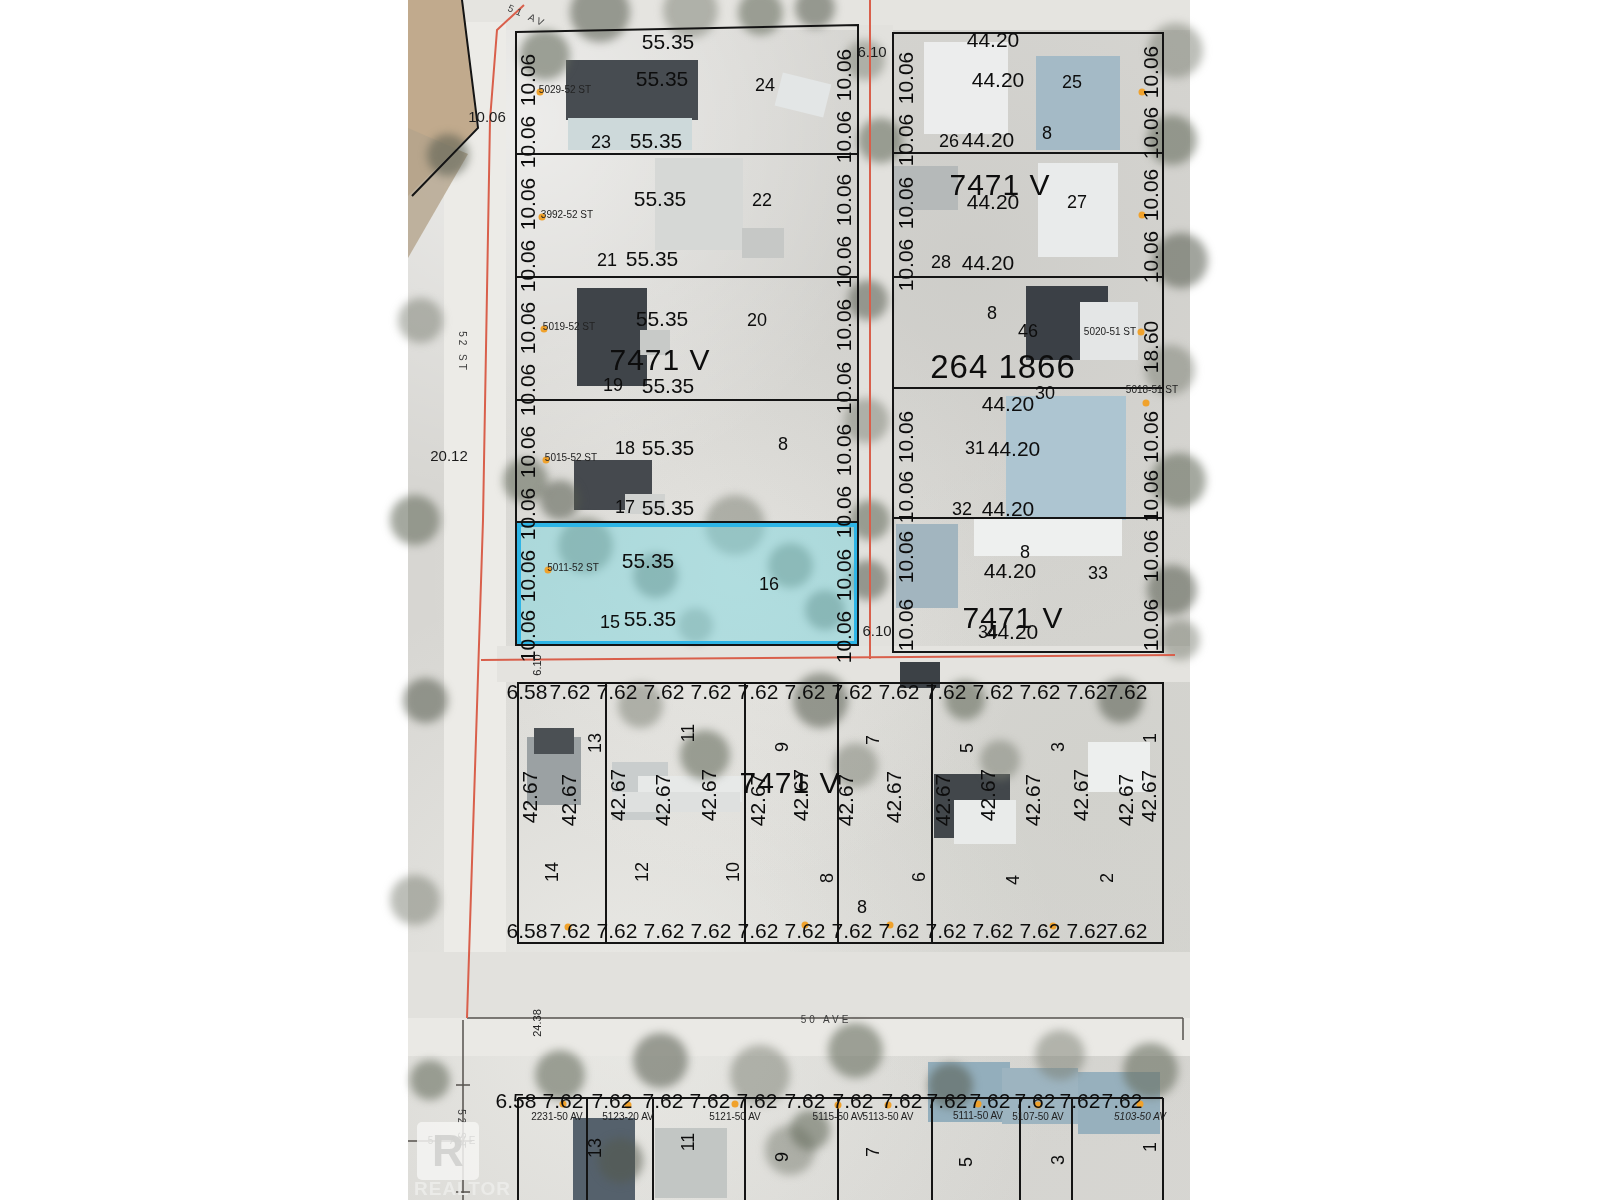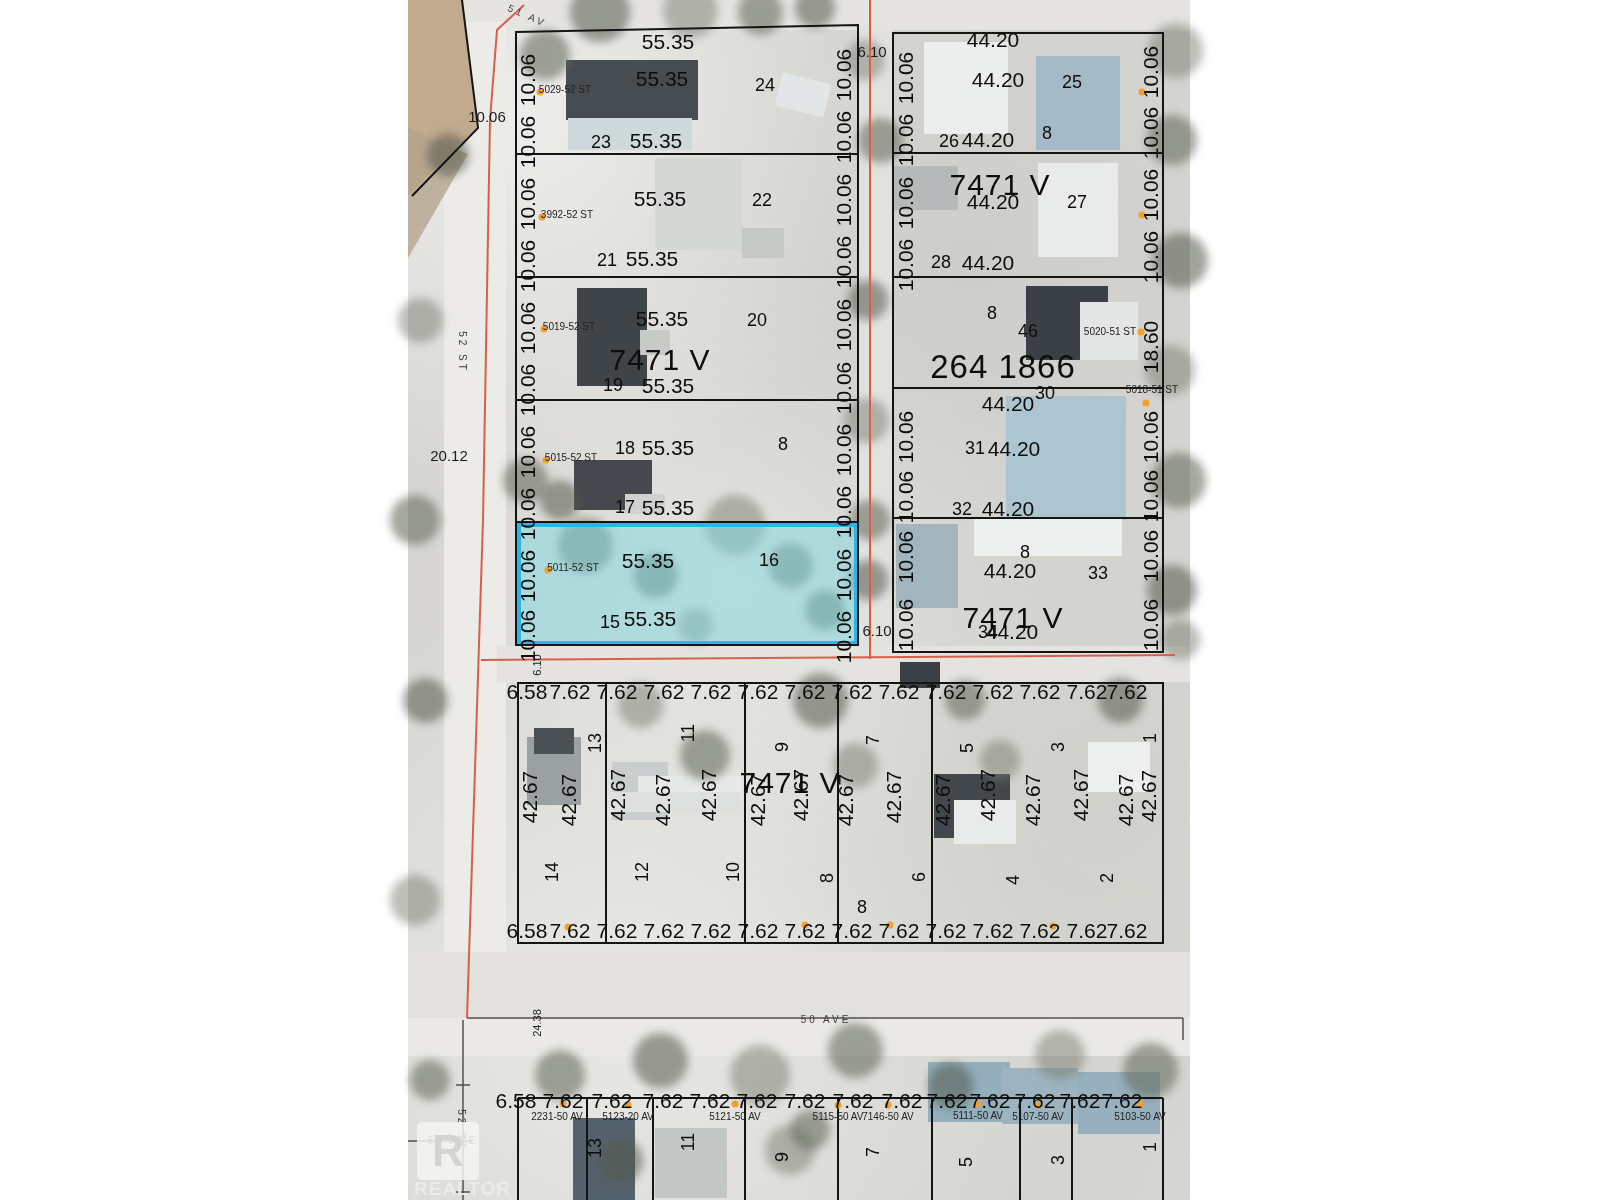--- a/index.html
+++ b/index.html
@@ -312,21 +312,21 @@
       <span class="lbl dim" style="left: 1080px; top: 1100px; transform: translate(-50%, -50%) rotate(0deg);">7.62</span>
       <span class="lbl dim" style="left: 1122px; top: 1100px; transform: translate(-50%, -50%) rotate(0deg);">7.62</span>
       <span class="lbl lot" style="left: 765px; top: 85px; transform: translate(-50%, -50%) rotate(0deg);">24</span>
       <span class="lbl lot" style="left: 601px; top: 142px; transform: translate(-50%, -50%) rotate(0deg);">23</span>
       <span class="lbl lot" style="left: 762px; top: 200px; transform: translate(-50%, -50%) rotate(0deg);">22</span>
       <span class="lbl lot" style="left: 607px; top: 260px; transform: translate(-50%, -50%) rotate(0deg);">21</span>
       <span class="lbl lot" style="left: 757px; top: 320px; transform: translate(-50%, -50%) rotate(0deg);">20</span>
       <span class="lbl lot" style="left: 613px; top: 385px; transform: translate(-50%, -50%) rotate(0deg);">19</span>
       <span class="lbl lot" style="left: 625px; top: 448px; transform: translate(-50%, -50%) rotate(0deg);">18</span>
       <span class="lbl lot" style="left: 625px; top: 507px; transform: translate(-50%, -50%) rotate(0deg);">17</span>
-      <span class="lbl lot" style="left: 769px; top: 560px; transform: translate(-50%, -50%) rotate(0deg);">16</span>
+      <span class="lbl lot" style="left: 769px; top: 584px; transform: translate(-50%, -50%) rotate(0deg);">16</span>
       <span class="lbl lot" style="left: 610px; top: 622px; transform: translate(-50%, -50%) rotate(0deg);">15</span>
       <span class="lbl lot" style="left: 783px; top: 444px; transform: translate(-50%, -50%) rotate(0deg);">8</span>
       <span class="lbl lot" style="left: 1072px; top: 82px; transform: translate(-50%, -50%) rotate(0deg);">25</span>
       <span class="lbl lot" style="left: 949px; top: 141px; transform: translate(-50%, -50%) rotate(0deg);">26</span>
       <span class="lbl lot" style="left: 1047px; top: 133px; transform: translate(-50%, -50%) rotate(0deg);">8</span>
       <span class="lbl lot" style="left: 1077px; top: 202px; transform: translate(-50%, -50%) rotate(0deg);">27</span>
       <span class="lbl lot" style="left: 941px; top: 262px; transform: translate(-50%, -50%) rotate(0deg);">28</span>
       <span class="lbl lot" style="left: 992px; top: 313px; transform: translate(-50%, -50%) rotate(0deg);">8</span>
       <span class="lbl lot" style="left: 1028px; top: 331px; transform: translate(-50%, -50%) rotate(0deg);">46</span>
       <span class="lbl lot" style="left: 1045px; top: 393px; transform: translate(-50%, -50%) rotate(0deg);">30</span>
@@ -366,24 +366,24 @@
       <span class="lbl addr" style="left: 567px; top: 215px; transform: translate(-50%, -50%) rotate(0deg);">3992-52 ST</span>
       <span class="lbl addr" style="left: 569px; top: 327px; transform: translate(-50%, -50%) rotate(0deg);">5019-52 ST</span>
       <span class="lbl addr" style="left: 571px; top: 458px; transform: translate(-50%, -50%) rotate(0deg);">5015-52 ST</span>
       <span class="lbl addr" style="left: 573px; top: 568px; transform: translate(-50%, -50%) rotate(0deg);">5011-52 ST</span>
       <span class="lbl addr" style="left: 1110px; top: 332px; transform: translate(-50%, -50%) rotate(0deg);">5020-51 ST</span>
       <span class="lbl addr" style="left: 1152px; top: 390px; transform: translate(-50%, -50%) rotate(0deg);">5018-51 ST</span>
       <span class="lbl addr" style="left: 557px; top: 1117px; transform: translate(-50%, -50%) rotate(0deg);">2231-50 AV</span>
       <span class="lbl addr" style="left: 628px; top: 1117px; transform: translate(-50%, -50%) rotate(0deg);">5123-20 AV</span>
       <span class="lbl addr" style="left: 735px; top: 1117px; transform: translate(-50%, -50%) rotate(0deg);">5121-50 AV</span>
       <span class="lbl addr" style="left: 838px; top: 1117px; transform: translate(-50%, -50%) rotate(0deg);">5115-50 AV</span>
-      <span class="lbl addr" style="left: 888px; top: 1117px; transform: translate(-50%, -50%) rotate(0deg);">7146-50 AV</span>
+      <span class="lbl addr" style="left: 888px; top: 1117px; transform: translate(-50%, -50%) rotate(0deg);">5113-50 AV</span>
       <span class="lbl addr" style="left: 978px; top: 1116px; transform: translate(-50%, -50%) rotate(0deg);">5111-50 AV</span>
       <span class="lbl addr" style="left: 1038px; top: 1117px; transform: translate(-50%, -50%) rotate(0deg);">5107-50 AV</span>
-      <span class="lbl addr" style="left: 1140px; top: 1117px; transform: translate(-50%, -50%) rotate(0deg);">5103-50 AV</span>
+      <span class="lbl addr" style="left: 1140px; top: 1117px; transform: translate(-50%, -50%) rotate(0deg); font-style: italic;">5103-50 AV</span>
       <span class="lbl street" style="left: 527px; top: 16px; transform: translate(-50%, -50%) rotate(24deg);">51 AV</span>
       <span class="lbl street" style="left: 462px; top: 352px; transform: translate(-50%, -50%) rotate(90deg);">52 ST</span>
       <span class="lbl street" style="left: 461px; top: 1130px; transform: translate(-50%, -50%) rotate(90deg);">52 ST</span>
       <span class="lbl street" style="left: 826px; top: 1020px; transform: translate(-50%, -50%) rotate(0deg);">50 AVE</span>
       <span class="lbl street" style="left: 453px; top: 1141px; transform: translate(-50%, -50%) rotate(0deg);">50 AVE</span>
     </div>
 
   <div id="realtor-logo">
     <span id="realtor-logo-letter">R</span>
   </div>

